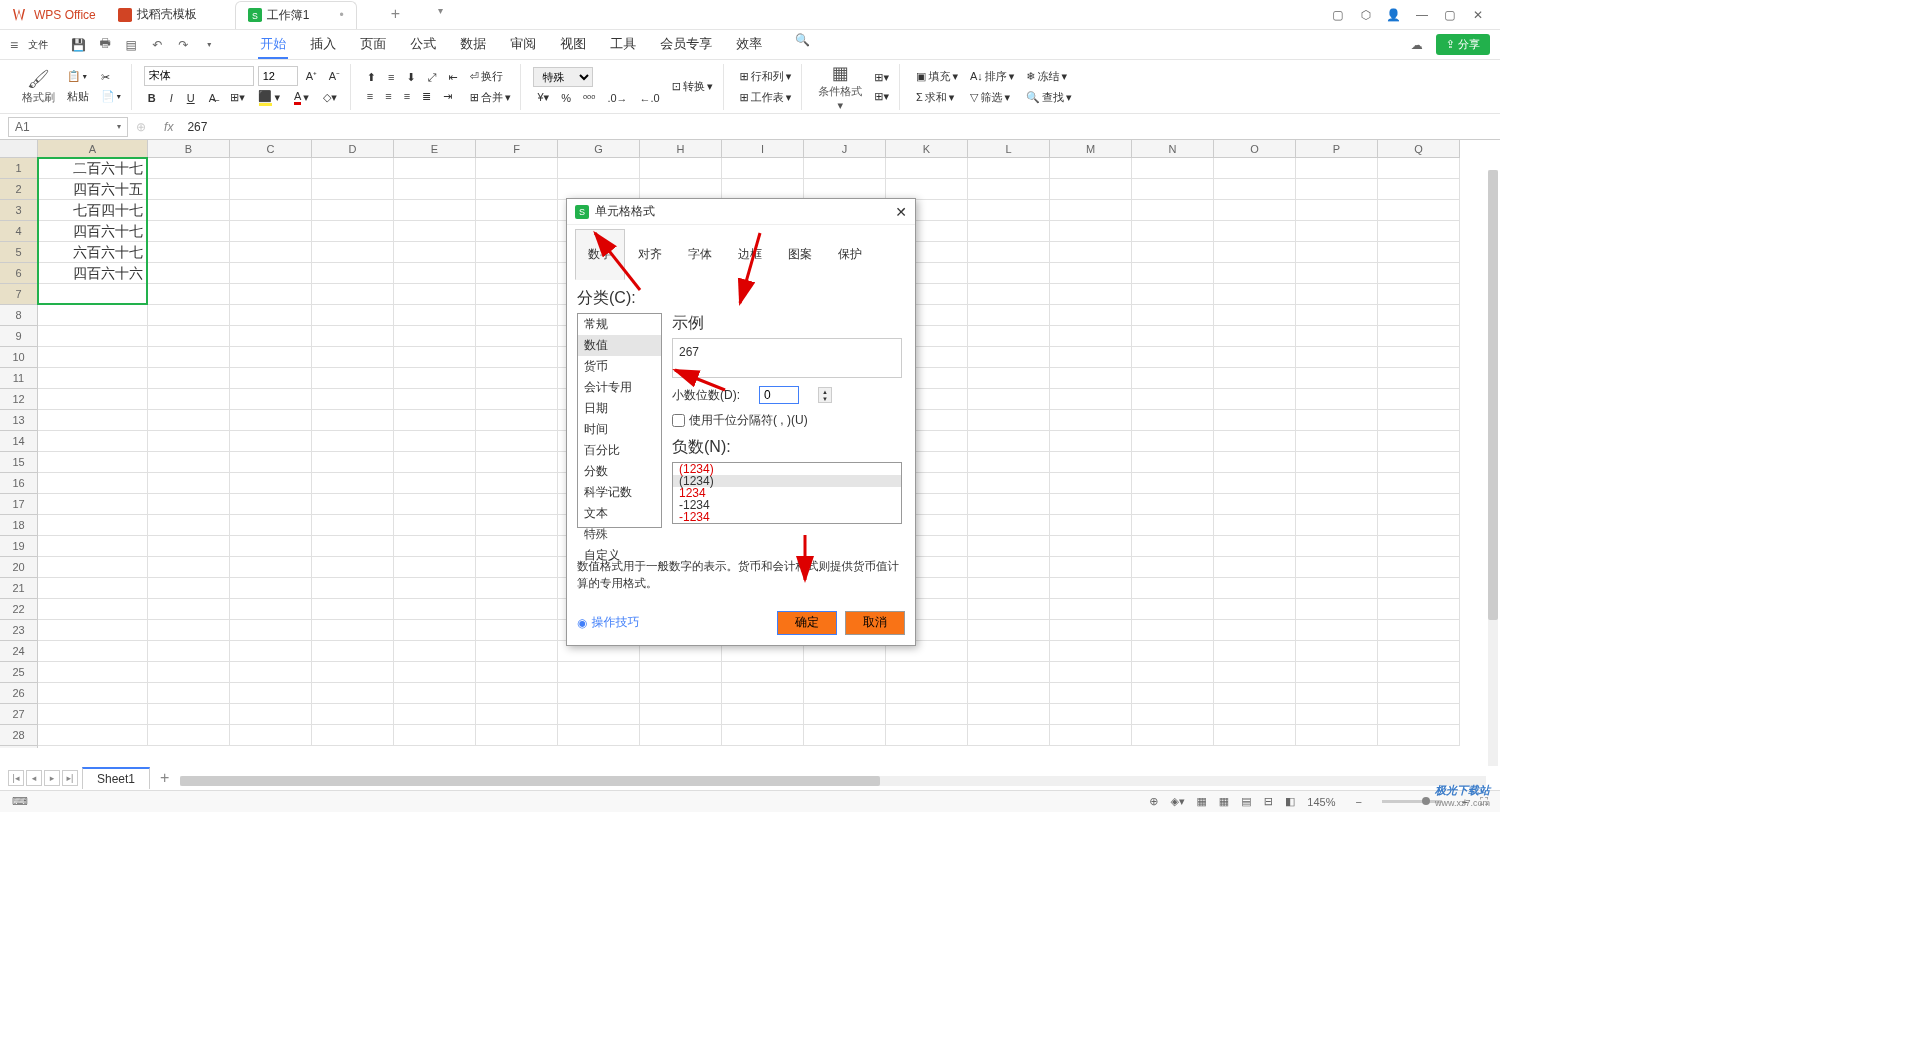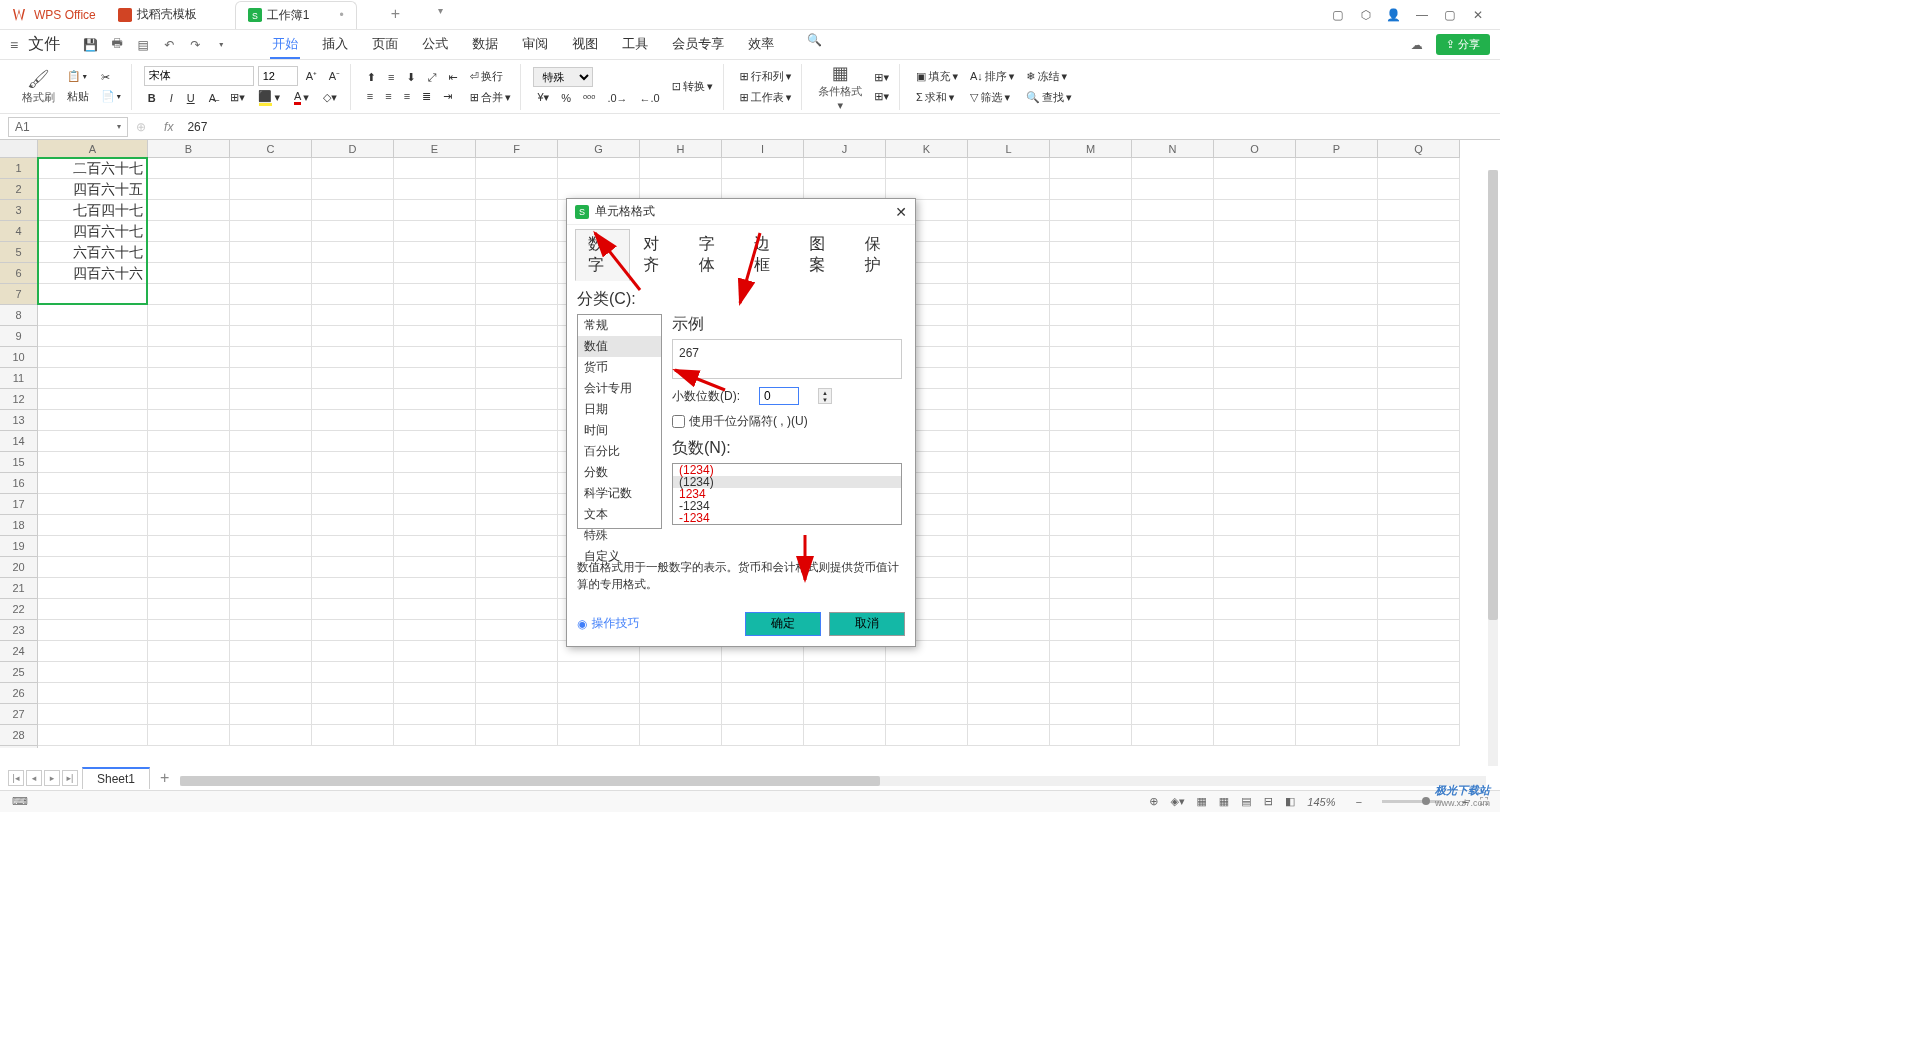--- a/index.html
+++ b/index.html
@@ -10,21 +10,21 @@
 .title-tabs { display: flex; margin-left: 10px; gap: 22px; }
 .title-tab { display: flex; align-items: center; padding: 5px 12px; border-radius: 6px 6px 0 0; margin-right: 4px; cursor: pointer; font-size: 12px; }
 .title-tab.active { background: #fff; border: 1px solid #ddd; border-bottom: none; }
 .title-tab-icon { width: 14px; height: 14px; margin-right: 5px; }
 .add-tab { padding: 4px 8px; font-size: 16px; color: #888; cursor: pointer; }
 .title-controls { margin-left: auto; display: flex; align-items: center; gap: 12px; padding-right: 14px; }
 .title-ctrl-btn { width: 16px; height: 16px; display: flex; align-items: center; justify-content: center; cursor: pointer; color: #666; }
 .menubar { height: 30px; display: flex; align-items: center; border-bottom: 1px solid #e5e5e5; padding: 0 10px; }
 .menu-left { display: flex; align-items: center; gap: 10px; }
 .hamburger { font-size: 14px; cursor: pointer; color: #666; }
-.file-label { font-size: 16px; cursor: pointer; }
+.file-label { font-size: 10px; cursor: pointer; }
 .qat { display: flex; gap: 8px; margin-left: 12px; }
 .qat-btn { width: 18px; height: 18px; display: flex; align-items: center; justify-content: center; cursor: pointer; color: #666; }
 .menu-tabs { display: flex; margin-left: 40px; gap: 20px; }
 .menu-tab { font-size: 13px; cursor: pointer; padding: 4px 2px; }
 .menu-tab.active { color: #417ff9; font-weight: 500; border-bottom: 2px solid #417ff9; }
 .menu-right { margin-left: auto; display: flex; align-items: center; gap: 10px; }
 .share-btn { background: #22b14c; color: #fff; padding: 3px 10px; border-radius: 3px; font-size: 11px; cursor: pointer; }
 .ribbon { height: 54px; display: flex; align-items: center; padding: 4px 12px; border-bottom: 1px solid #e5e5e5; gap: 6px; }
 .ribbon-group { display: flex; align-items: center; gap: 4px; padding: 0 6px; border-right: 1px solid #e5e5e5; height: 46px; }
 .ribbon-group:last-child { border-right: none; }
@@ -50,34 +50,34 @@
 .cell { width: 82px; height: 21px; border-right: 1px solid #e0e0e0; border-bottom: 1px solid #e0e0e0; font-family: "SimSun", serif; font-size: 14px; text-align: right; padding-right: 4px; line-height: 21px; }
 .cell.first { width: 110px; }
 .selection-box { position: absolute; border: 2px solid #22b14c; pointer-events: none; }
 .sheet-tabs { position: absolute; bottom: 22px; left: 8px; height: 24px; display: flex; align-items: center; gap: 4px; font-size: 12px; }
 .nav-btns { display: flex; gap: 2px; }
 .nav-btn { width: 16px; height: 16px; border: 1px solid #ccc; display: flex; align-items: center; justify-content: center; cursor: pointer; font-size: 9px; color: #888; }
 .sheet-tab { padding: 3px 14px; background: #fff; border-top: 2px solid #417ff9; border-left: 1px solid #ccc; border-right: 1px solid #ccc; font-weight: 500; cursor: pointer; }
 .add-sheet { font-size: 16px; cursor: pointer; color: #888; padding: 0 6px; }
 .statusbar { position: absolute; bottom: 0; left: 0; right: 0; height: 22px; background: #f8f8f8; border-top: 1px solid #ddd; display: flex; align-items: center; padding: 0 12px; font-size: 11px; color: #666; }
 .status-right { margin-left: auto; display: flex; align-items: center; gap: 12px; }
-.zoom { display: flex; align-items: center; gap: 20px; font-style: italic; }
+.zoom { display: flex; align-items: center; gap: 20px; }
 .hscroll { position: absolute; bottom: 22px; right: 14px; left: 180px; height: 14px; }
 .hscroll-track { height: 10px; background: #f0f0f0; position: relative; }
 .hscroll-thumb { position: absolute; left: 0; width: 700px; height: 10px; background: #ccc; border-radius: 2px; }
 .vscroll { position: absolute; top: 170px; right: 0; bottom: 46px; width: 14px; }
 .vscroll-track { width: 10px; height: 100%; background: #f0f0f0; position: relative; margin-left: 2px; }
 .vscroll-thumb { position: absolute; top: 0; width: 10px; height: 450px; background: #ccc; border-radius: 2px; }
 
 .dialog-overlay { position: absolute; top: 198px; left: 566px; width: 350px; background: #fff; border: 1px solid #999; box-shadow: 2px 2px 8px rgba(0,0,0,0.3); font-size: 12px; }
 .dlg-title { height: 26px; background: #fff; display: flex; align-items: center; padding: 0 8px; border-bottom: 1px solid #eee; }
 .dlg-title-icon { width: 14px; height: 14px; background: #22b14c; color: #fff; font-size: 9px; display: flex; align-items: center; justify-content: center; margin-right: 6px; border-radius: 2px; }
 .dlg-close { margin-left: auto; font-size: 14px; cursor: pointer; }
 .dlg-tabs { display: flex; padding: 4px 8px 0; gap: 0; }
-.dlg-tab { padding: 4px 12px; font-size: 16px; cursor: pointer; border: 1px solid transparent; }
+.dlg-tab { padding: 16px 12px; font-size: 12px; cursor: pointer; border: 1px solid transparent; }
 .dlg-tab.active { background: #f5f5f5; border: 1px solid #ccc; border-bottom-color: #f5f5f5; }
 .dlg-body { padding: 8px 10px; }
 .dlg-label { font-size: 16px; margin-bottom: 4px; display: block; }
 .category-list { width: 85px; height: 215px; border: 1px solid #999; background: #fff; font-size: 12px; }
 .cat-item { padding: 2px 6px; cursor: pointer; }
 .cat-item.sel { background: #e5e5e5; }
 .right-panel { margin-left: 95px; margin-top: -215px; width: 230px; }
 .example-box { border: 1px solid #ccc; padding: 6px; margin-bottom: 8px; height: 40px; }
 .dec-row { display: flex; align-items: center; gap: 19px; margin-bottom: 8px; }
 .dec-input { width: 40px; height: 18px; border: 1px solid #417ff9; text-align: left; padding: 0 4px; font-size: 12px; }
@@ -85,21 +85,21 @@
 .spin-btn { width: 12px; height: 7px; font-size: 6px; display: flex; align-items: center; justify-content: center; cursor: pointer; background: #f0f0f0; }
 .chk-row { display: flex; align-items: center; gap: 4px; margin-bottom: 8px; }
 .neg-list { border: 1px solid #999; height: 62px; overflow: hidden; }
 .neg-item { padding: 0 6px; font-size: 12px; cursor: pointer; line-height: 12px; }
 .neg-item.red { color: #d00; }
 .neg-item.sel { background: #e5e5e5; }
 .dlg-desc { font-size: 11.5px; color: #333; margin-top: 34px; line-height: 1.5; }
 .dlg-footer { display: flex; justify-content: space-between; align-items: center; padding: 10px; }
 .tips-link { color: #417ff9; font-size: 12px; cursor: pointer; display: flex; align-items: center; gap: 4px; }
 .dlg-buttons { display: flex; gap: 8px; }
-.dlg-btn { width: 76px; height: 24px; border: 1px solid #999; background: #14b8a6; cursor: pointer; font-size: 12px; }
+.dlg-btn { width: 60px; height: 24px; border: 1px solid #999; background: #f97316; cursor: pointer; font-size: 12px; }
 .dlg-btn.primary { border-color: #417ff9; }
 
 .arrow { position: absolute; pointer-events: none; }
 .watermark { position: absolute; bottom: 4px; right: 10px; font-size: 11px; }
 .watermark .top { color: #3b7cc9; font-style: italic; font-weight: bold; }
 .watermark .bot { color: #888; font-size: 9px; }
 </style>
 </head>
 <body>
 

